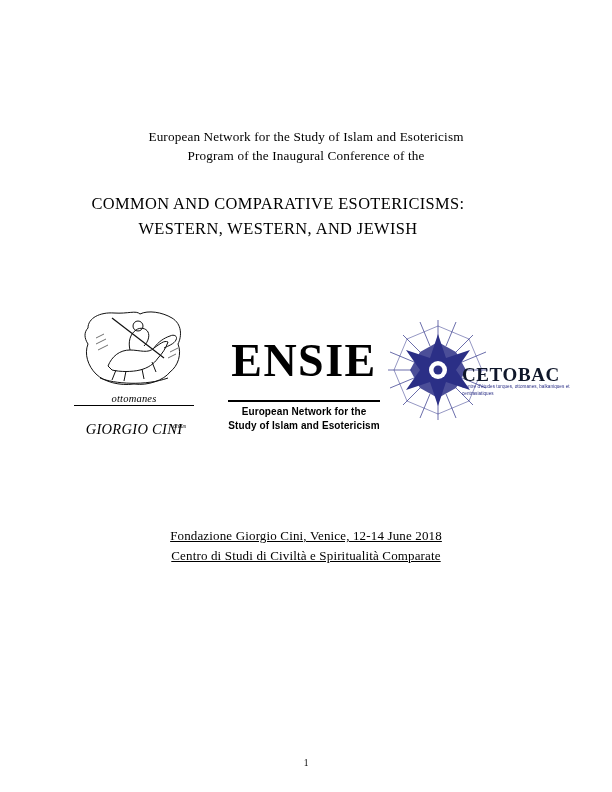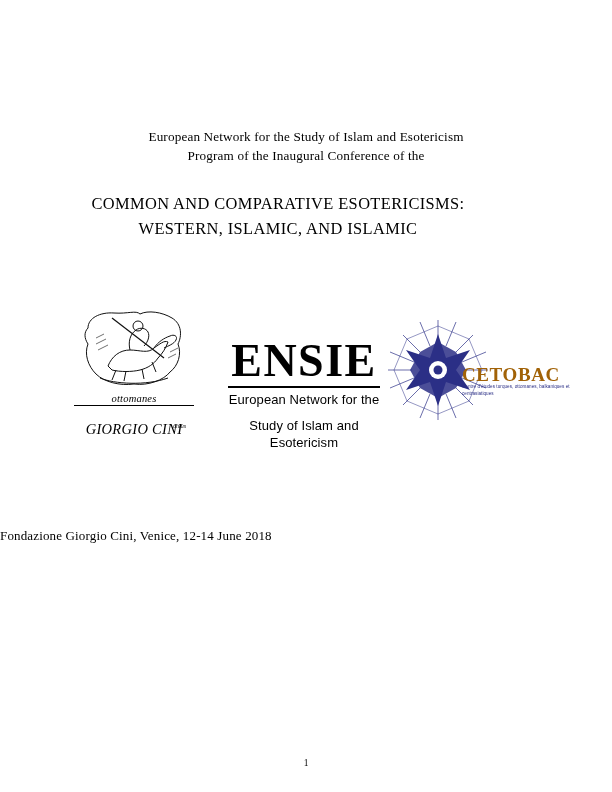--- a/index.html
+++ b/index.html
@@ -111,27 +111,27 @@
     text-align: center;
   }
   .logo-ensie .ensie-word {
     font-family: "Liberation Serif", serif;
     font-size: 46px;
     font-weight: bold;
     letter-spacing: 1.5px;
     line-height: 1;
     display: block;
     border-bottom: 2.5px solid #000;
-    padding-bottom: 2px;
+    padding-bottom: 16px;
   }
   .logo-ensie .ensie-sub {
     display: block;
     font-family: "Liberation Sans", sans-serif;
-    font-size: 13px;
-    font-weight: normal;
+    font-size: 10px;
+    font-weight: bold;
     line-height: 1.35;
     margin-top: 3px;
     letter-spacing: 0.1px;
   }
 
   
   .logo-cetobac {
     position: absolute;
     left: 386px;
     top: 18px;
@@ -145,44 +145,46 @@
     width: 104px;
     height: 104px;
   }
   .logo-cetobac .ceto-word {
     position: absolute;
     left: 76px;
     top: 46px;
     font-family: "Liberation Serif", serif;
     font-size: 19px;
     font-weight: bold;
-    color: #a16207;
+    color: #0f172a;
     letter-spacing: 0.6px;
   }
   .logo-cetobac .ceto-sub {
     position: absolute;
     left: 76px;
     top: 66px;
     width: 120px;
     font-family: "Liberation Sans", sans-serif;
     font-size: 4.6px;
     color: #2b2f86;
     line-height: 1.45;
     letter-spacing: 0.05px;
   }
 
   
   .venue {
     position: absolute;
     top: 526px;
     left: 0;
     width: 612px;
+    text-align: center;
     font-size: 13px;
     line-height: 1.5;
     letter-spacing: 0.15px;
+    text-decoration: underline;
   }
   .venue .line { display: block; }
 
   
   .page-number {
     position: absolute;
     bottom: 24px;
     left: 0;
     width: 612px;
     text-align: center;
@@ -194,21 +196,21 @@
 
 <div class="page">
 
   <div class="program-header">
     <span class="line">European Network for the Study of Islam and Esotericism</span>
     <span class="line">Program of the Inaugural Conference of the</span>
   </div>
 
   <div class="main-title">
     <span class="line">COMMON AND COMPARATIVE ESOTERICISMS:</span>
-    <span class="line">WESTERN, ISLAMIC, AND ISLAMIC</span>
+    <span class="line">WESTERN, WESTERN, AND JEWISH</span>
   </div>
 
   <div class="logos">
 
     <div class="logo-cini">
       <div class="crest">
         <svg viewBox="0 0 112 84" width="112" height="84" xmlns="http://www.w3.org/2000/svg">
           <g fill="none" stroke="#111" stroke-width="1">
 
             <path d="M10,20 C10,10 22,4 36,5 C50,6 58,2 62,6 C70,2 84,4 94,10 C104,16 104,28 100,36
@@ -234,21 +236,21 @@
         </svg>
       </div>
       <span class="cini-text1">ottomanes</span>
       <span class="cini-sub">onlus</span>
       <span class="cini-text2">GIORGIO CINI</span>
     </div>
 
     <div class="logo-ensie">
       <span class="ensie-word">ENSIE</span>
       <span class="ensie-sub">European Network for the</span>
-      <span class="ensie-sub" style="margin-top:8px">Study of Islam and Esotericism</span>
+      <span class="ensie-sub" style="margin-top:0">Study of Islam and Esotericism</span>
     </div>
 
     <div class="logo-cetobac">
       <div class="star-wrap">
         <svg viewBox="0 0 104 104" width="104" height="104" xmlns="http://www.w3.org/2000/svg">
           <g stroke="#2b2f86" stroke-width="0.7" fill="none">
 
             <path d="M52,2 L52,26 M52,78 L52,102 M2,52 L26,52 M78,52 L102,52"></path>
             <path d="M17,17 L34,34 M70,70 L87,87 M87,17 L70,34 M34,70 L17,87"></path>
             <path d="M34,4 L44,28 M60,76 L70,100 M4,34 L28,44 M76,60 L100,70"></path>
@@ -266,17 +268,18 @@
         </svg>
       </div>
       <span class="ceto-word">CETOBAC</span>
       <span class="ceto-sub">Centre d'études turques, ottomanes, balkaniques et centrasiatiques</span>
     </div>
 
   </div>
 
   <div class="venue">
     <span class="line">Fondazione Giorgio Cini, Venice, 12-14 June 2018</span>
+    <span class="line">Centro di Studi di Civiltà e Spiritualità Comparate</span>
   </div>
 
   <div class="page-number">1</div>
 
 </div>
 
 </body></html>

